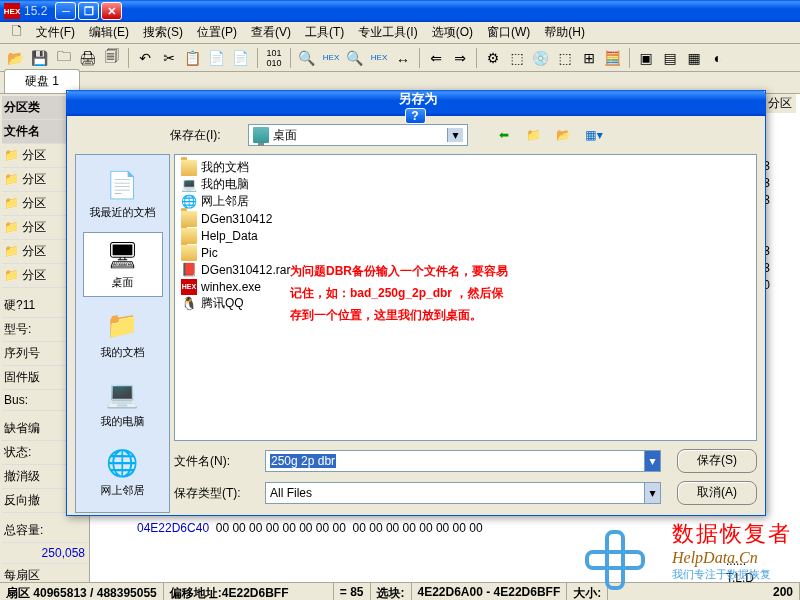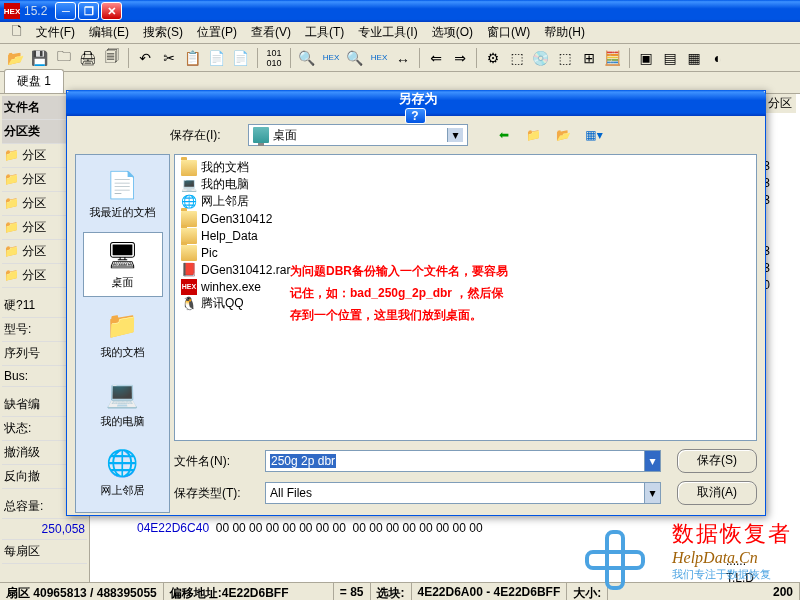--- a/index.html
+++ b/index.html
@@ -17,21 +17,21 @@
 .win-btn.close { background: linear-gradient(#f88, #c00); }
 
 .menubar { height: 22px; background: #ece9d8; display: flex; align-items: center; padding: 0 6px; gap: 2px; border-bottom: 1px solid #aca899; }
 .menubar span { padding: 2px 6px; color: #000; }
 
 .toolbar { height: 28px; background: #ece9d8; display: flex; align-items: center; padding: 2px 6px; gap: 4px; border-bottom: 1px solid #aca899; }
 .tb-btn { width: 20px; height: 20px; display: flex; align-items: center; justify-content: center; font-size: 14px; }
 .tb-sep { width: 1px; height: 20px; background: #aca899; margin: 0 2px; }
 
 .tabs { height: 22px; background: #ece9d8; display: flex; align-items: flex-end; padding: 0 4px; border-bottom: 1px solid #aca899; }
-.tab { padding: 3px 12px; background: #fff; border: 1px solid #aca899; border-bottom: none; border-radius: 3px 3px 0 0; }
+.tab { padding: 3px 20px; background: #fff; border: 1px solid #aca899; border-bottom: none; border-radius: 3px 3px 0 0; }
 
 .content { background: #fff; height: 490px; padding: 4px; font-family: "Courier New", monospace; font-size: 12px; position: relative; overflow: hidden; }
 .left-panel { position: absolute; left: 0; top: 0; width: 90px; height: 100%; background: #ece9d8; border-right: 1px solid #aca899; padding: 2px; }
 .left-panel div { padding: 3px 2px; color: #000; border-bottom: 1px solid #ddd; white-space: nowrap; overflow: hidden; }
 .left-panel .blue { color: #0000cc; }
 .left-panel .hdr { background: #d6d3ce; font-weight: bold; }
 
 .hex-area { position: absolute; left: 92px; top: 0; right: 0; height: 100%; background: #fff; font-family: "Courier New", monospace; white-space: pre; color: #000; padding: 2px; line-height: 15px; font-size: 12px; }
 .hex-area .addr { color: #0000cc; }
 
@@ -154,32 +154,33 @@
     <span class="tb-btn">▦</span>
     <span class="tb-btn">◐</span>
   </div>
 
   <div class="tabs">
     <div class="tab">硬盘 1</div>
   </div>
 
   <div class="content">
     <div class="left-panel">
+      <div class="hdr">分区类</div>
       <div class="hdr">文件名</div>
-      <div class="hdr">分区类</div>
       <div>📁 <span>分区</span></div>
       <div>📁 <span>分区</span></div>
       <div>📁 <span>分区</span></div>
       <div>📁 <span>分区</span></div>
       <div>📁 <span>分区</span></div>
       <div>📁 <span>分区</span></div>
       <div style="height:6px;border:none"></div>
       <div>硬?11</div>
       <div>型号:</div>
       <div>序列号</div>
+      <div>固件版</div>
       <div>Bus:</div>
       <div style="height:6px;border:none"></div>
       <div>缺省编</div>
       <div>状态:</div>
       <div>撤消级</div>
       <div>反向撤</div>
       <div style="height:6px;border:none"></div>
       <div>总容量:</div>
       <div class="blue" style="text-align:right">250,058</div>
       <div>每扇区</div>

